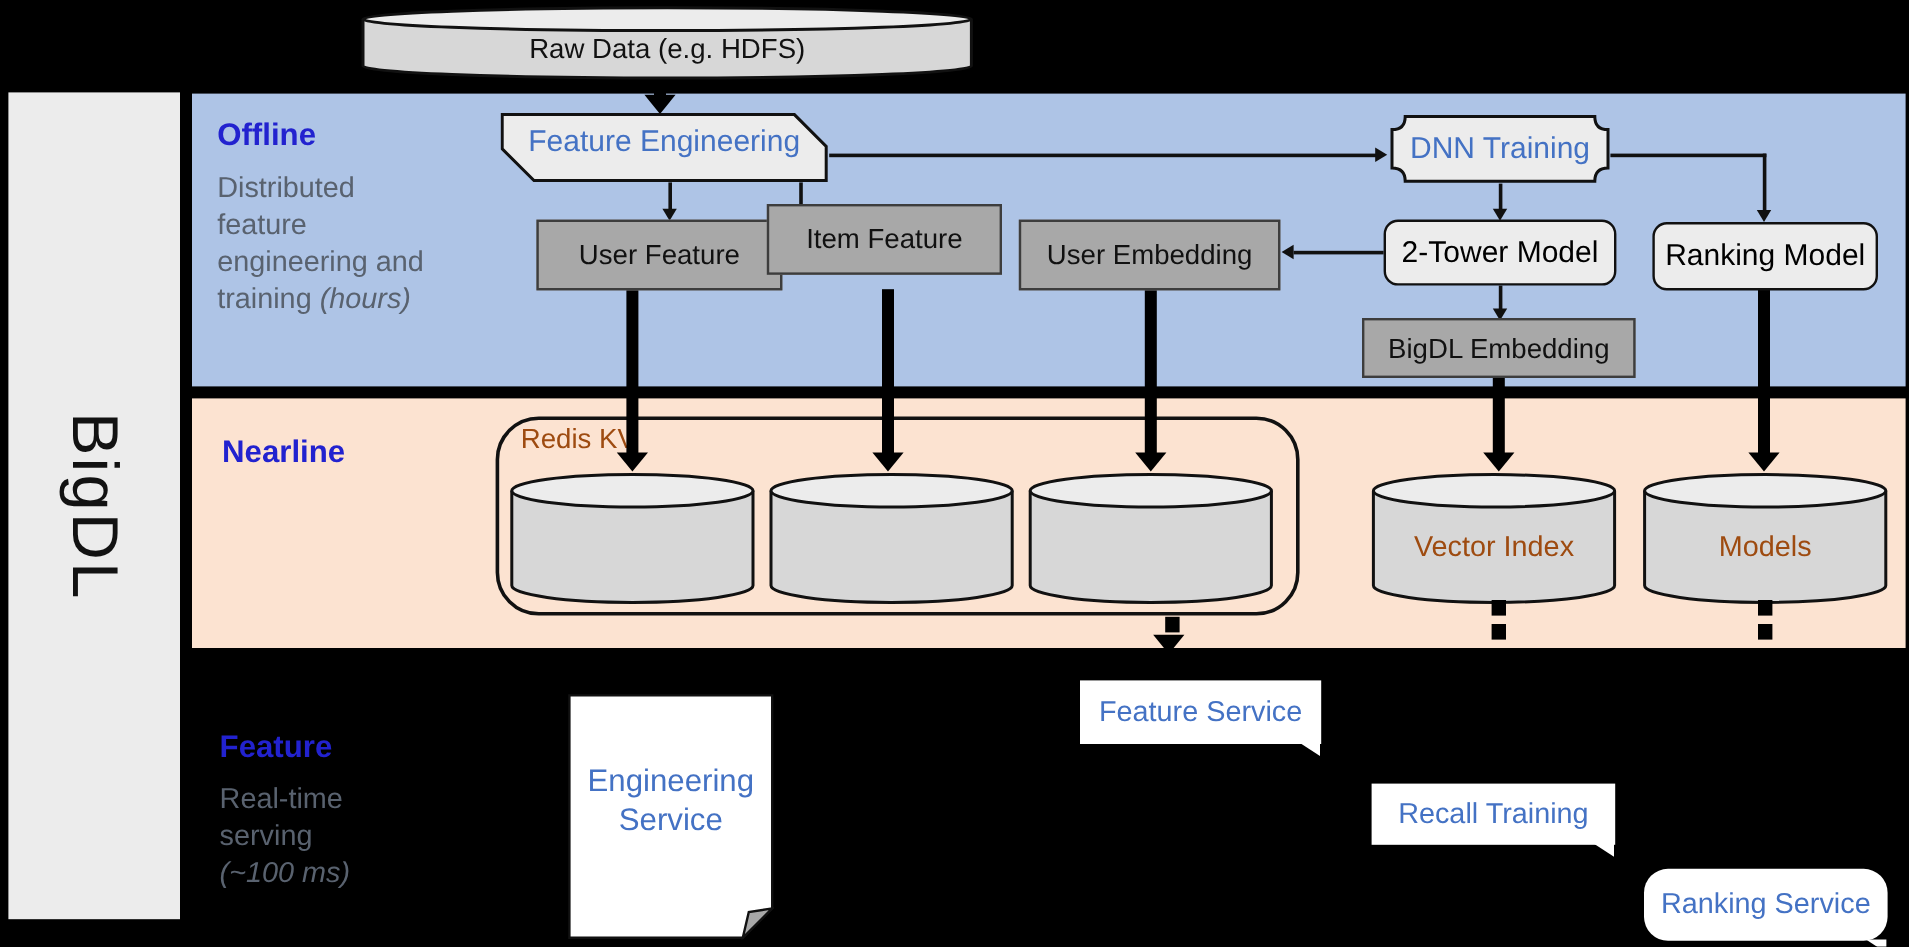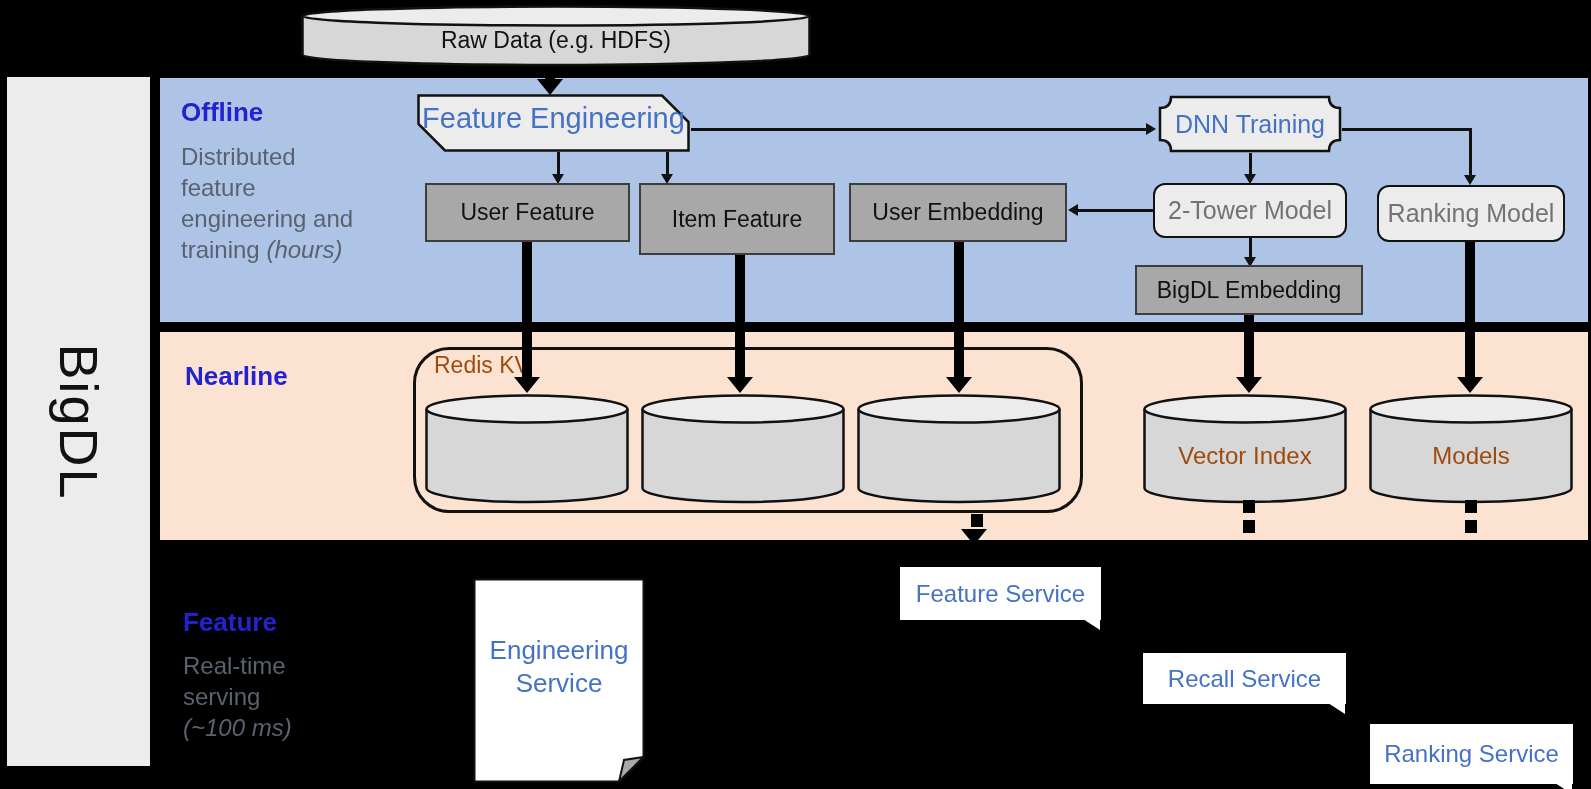--- a/index.html
+++ b/index.html
@@ -23,53 +23,53 @@
   .it-block{display:block;font-style:italic;}
   #offline-title{left:181px;top:97px;}
   #offline-desc{left:181px;top:141px;}
   #nearline-title{left:185px;top:361px;}
   #nearline-desc{left:185px;top:404px;}
   #online-title{left:183px;top:607px;}
   #online-desc{left:183px;top:650px;}
   
   .node-label{position:absolute;inset:0;display:flex;align-items:center;justify-content:center;text-align:center;}
   .blue-t{color:#4472c4;}
-  .green-t{color:#737373;}
+  .green-t{color:#000000;}
   .brown-t{color:#9e4b10;}
   .darkbox{background:#a8a8a8;border:2.5px solid #3d3d3d;box-sizing:border-box;
     display:flex;align-items:center;justify-content:center;font-size:23px;color:#111;}
   .roundbox{background:#ececec;border:2.5px solid #111;border-radius:12px;box-sizing:border-box;
     display:flex;align-items:center;justify-content:center;font-size:25px;}
   .servicebox{background:#fff;display:flex;align-items:center;justify-content:center;
     font-size:24px;color:#4472c4;}
   .servicebox::after{content:"";position:absolute;right:1px;bottom:-10px;width:0;height:0;
     border-top:11px solid #fff;border-left:17px solid transparent;}
   #raw-cylinder{left:300px;top:4px;width:512px;height:64px;}
   #raw-cylinder .node-label{font-size:23px;color:#111;padding-top:8px;}
-  #node-fe{left:417px;top:94px;width:273px;height:48px;font-size:29px;}
+  #node-fe{left:417px;top:94px;width:273px;height:48px;font-size:25px;}
   #node-dnn{left:1158px;top:95px;width:184px;height:58px;font-size:25px;}
-  #node-uf{left:425px;top:183px;width:205px;height:59px;}
-  #node-if{left:639px;top:183px;width:196px;height:72px;}
+  #node-uf{left:447px;top:183px;width:205px;height:59px;}
+  #node-if{left:639px;top:170px;width:196px;height:59px;}
   #node-ue{left:849px;top:183px;width:218px;height:59px;}
   #node-tt{left:1153px;top:183px;width:194px;height:55px;}
   #node-rm{left:1377px;top:185px;width:188px;height:57px;}
   #node-ie{left:1135px;top:265px;width:228px;height:50px;}
   #redis-container{left:413px;top:347px;width:670px;height:166px;border:3px solid #111;
     border-radius:36px;box-sizing:border-box;}
   #redis-label{left:434px;top:352px;font-size:23px;}
   .cylinder{width:206px;height:112px;}
   #cyl-1{left:424px;top:393px;}
   #cyl-2{left:640px;top:393px;}
   #cyl-3{left:856px;top:393px;}
   #node-vi{left:1142px;top:393px;}
   #node-mo{left:1368px;top:393px;}
   .cylinder .node-label{font-size:24px;padding-top:14px;}
   #node-fs{left:876px;top:567px;width:201px;height:53px;margin-left:24px;}
   #node-rcs{left:1143px;top:653px;width:203px;height:51px;}
-  #node-rks{left:1370px;top:724px;width:203px;height:60px;}
+  #node-rks{left:1370px;top:724px;width:203px;height:60px;border-radius:20px;}
   #node-doc{left:473px;top:578px;width:172px;height:205px;}
   #node-doc .node-label{font-size:26px;line-height:33px;padding-bottom:28px;}
   
   .tstem{position:absolute;width:10px;background:#000;}
   .thead{position:absolute;width:0;height:0;border-left:13px solid transparent;
     border-right:13px solid transparent;border-top:16px solid #000;}
   .hline{position:absolute;height:2.5px;background:#111;}
   .vline{position:absolute;width:2.5px;background:#111;}
   .ah-r{position:absolute;width:0;height:0;border-left:10px solid #111;
     border-top:6px solid transparent;border-bottom:6px solid transparent;}
@@ -187,21 +187,21 @@
       <path d="M1.5,1.5 H170.5 V179 L146,203.5 H1.5 Z" fill="#fff" stroke="#111" stroke-width="2"></path>
       <path d="M170.5,179 L146,203.5 L151,182 Z" fill="#a8a8a8" stroke="#111" stroke-width="2"></path>
     </svg>
     <div class="node-label blue-t">Engineering Service</div>
   </div>
 
   <div class="abs servicebox z3" id="node-fs">
       <span>Feature Service</span>
     </div>
   <div class="abs servicebox z3" id="node-rcs">
-      <span>Recall Service</span>
+      <span>Recall Training</span>
     </div>
   <div class="abs servicebox z3" id="node-rks">
       <span>Ranking Service</span>
     </div>
 
   <div class="hline z2" style="left:691px;top:128px;width:456px;"></div>
   <div class="ah-r z2" style="left:1146px;top:123px;"></div>
 
   <div class="vline z2" style="left:557px;top:152px;height:23px;"></div>
   <div class="ah-d z2" style="left:552px;top:174px;"></div>

